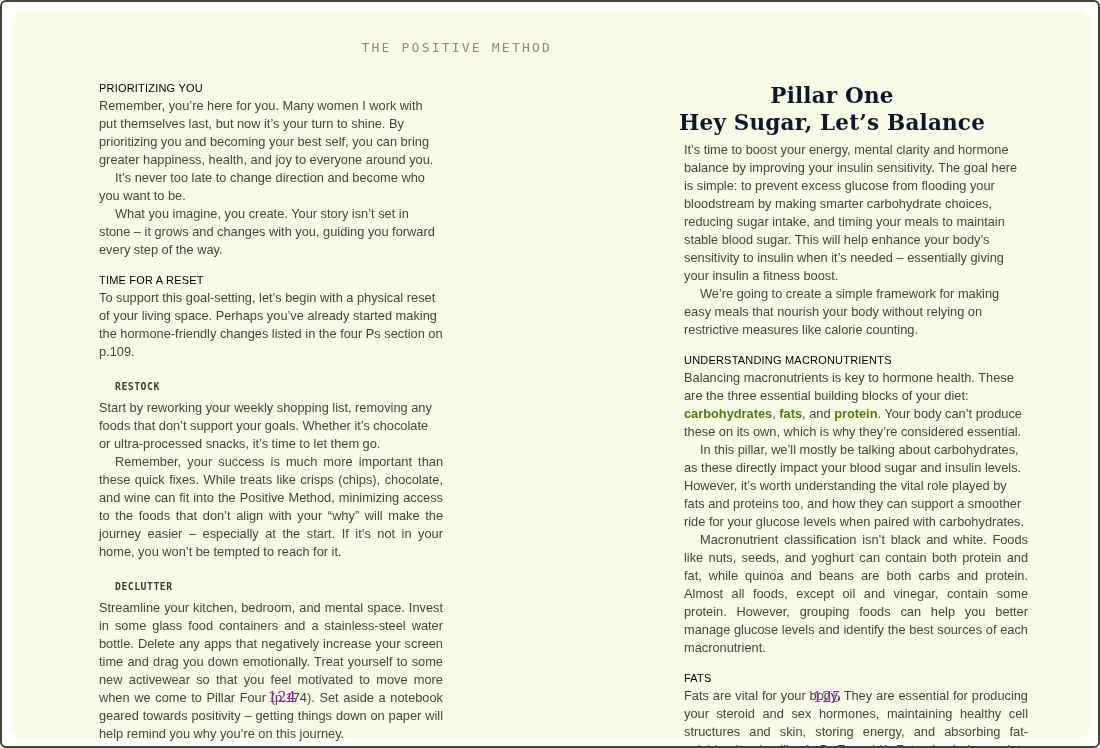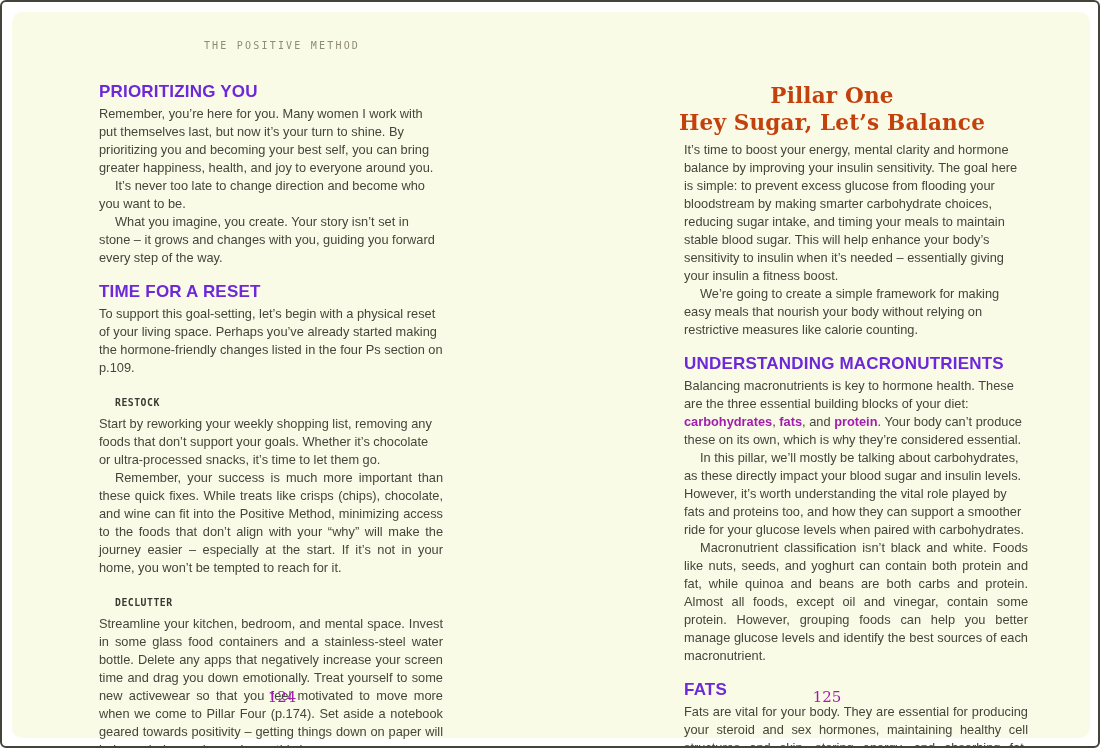--- a/index.html
+++ b/index.html
@@ -17,75 +17,75 @@
     position: absolute;
     left: 10px; top: 10px;
     width: 1078px; height: 726px;
     background: #fafbe7;
     border-radius: 10px;
   }
   .running-head {
     position: absolute;
     top: 28px;
     font-family: "DejaVu Sans Mono", monospace;
-    font-size: 10px;
+    font-size: 13px;
     letter-spacing: 2.2px;
     color: #8e8d73;
-    text-align: center;
+    text-align: right;
     white-space: nowrap;
   }
   .running-head.left  { left: 0;   width: 540px; }
   .running-head.right { left: 550px; width: 530px; }
 
   .col {
     position: absolute;
     width: 344px;
     font-family: "Liberation Sans", sans-serif;
     color: #45453c;
   }
   .col-left  { left: 87px;  top: 70px; }
   .col-right { left: 660px; top: 129px; margin-left: 12px; }
 
   .title-block {
     position: absolute;
     left: 560px; top: 70px; width: 520px;
     text-align: center;
     font-family: "DejaVu Serif", serif;
-    color: #c2410c;
+    color: #0f172a;
     font-size: 21.5px;
     line-height: 27px;
     font-weight: 700;
     letter-spacing: 0.2px;
   }
 
   h2 {
     font-family: "Liberation Sans", sans-serif;
-    font-weight: 700;
-    font-size: 17px;
+    font-weight: 400;
+    font-size: 11px;
     letter-spacing: 0.2px;
-    color: #6d28d9;
+    color: #000000;
     margin: 0 0 3px 0;
   }
   h2.spaced { margin-top: 15px; }
   h3 {
     font-family: "DejaVu Sans Mono", monospace;
     font-weight: 700;
     font-size: 9.8px;
     letter-spacing: 0.5px;
     color: #3a3a32;
     margin: 20px 0 7px 16px;
   }
   p {
     font-size: 12.8px;
     line-height: 18px;
     margin: 0;
   }
   p.indent  { text-indent: 16px; }
   p.justify { text-align: justify; }
-  .b { font-weight: 700; color: #a21caf; }
+  .b { font-weight: 700; color: #4d7c0f; }
 
   .page-num {
     position: absolute;
     bottom: 32px;
     font-family: "DejaVu Serif", serif;
     font-size: 15px;
     color: #a21caf;
     text-align: center;
   }
   .page-num.left  { left: 0;    width: 540px; }

